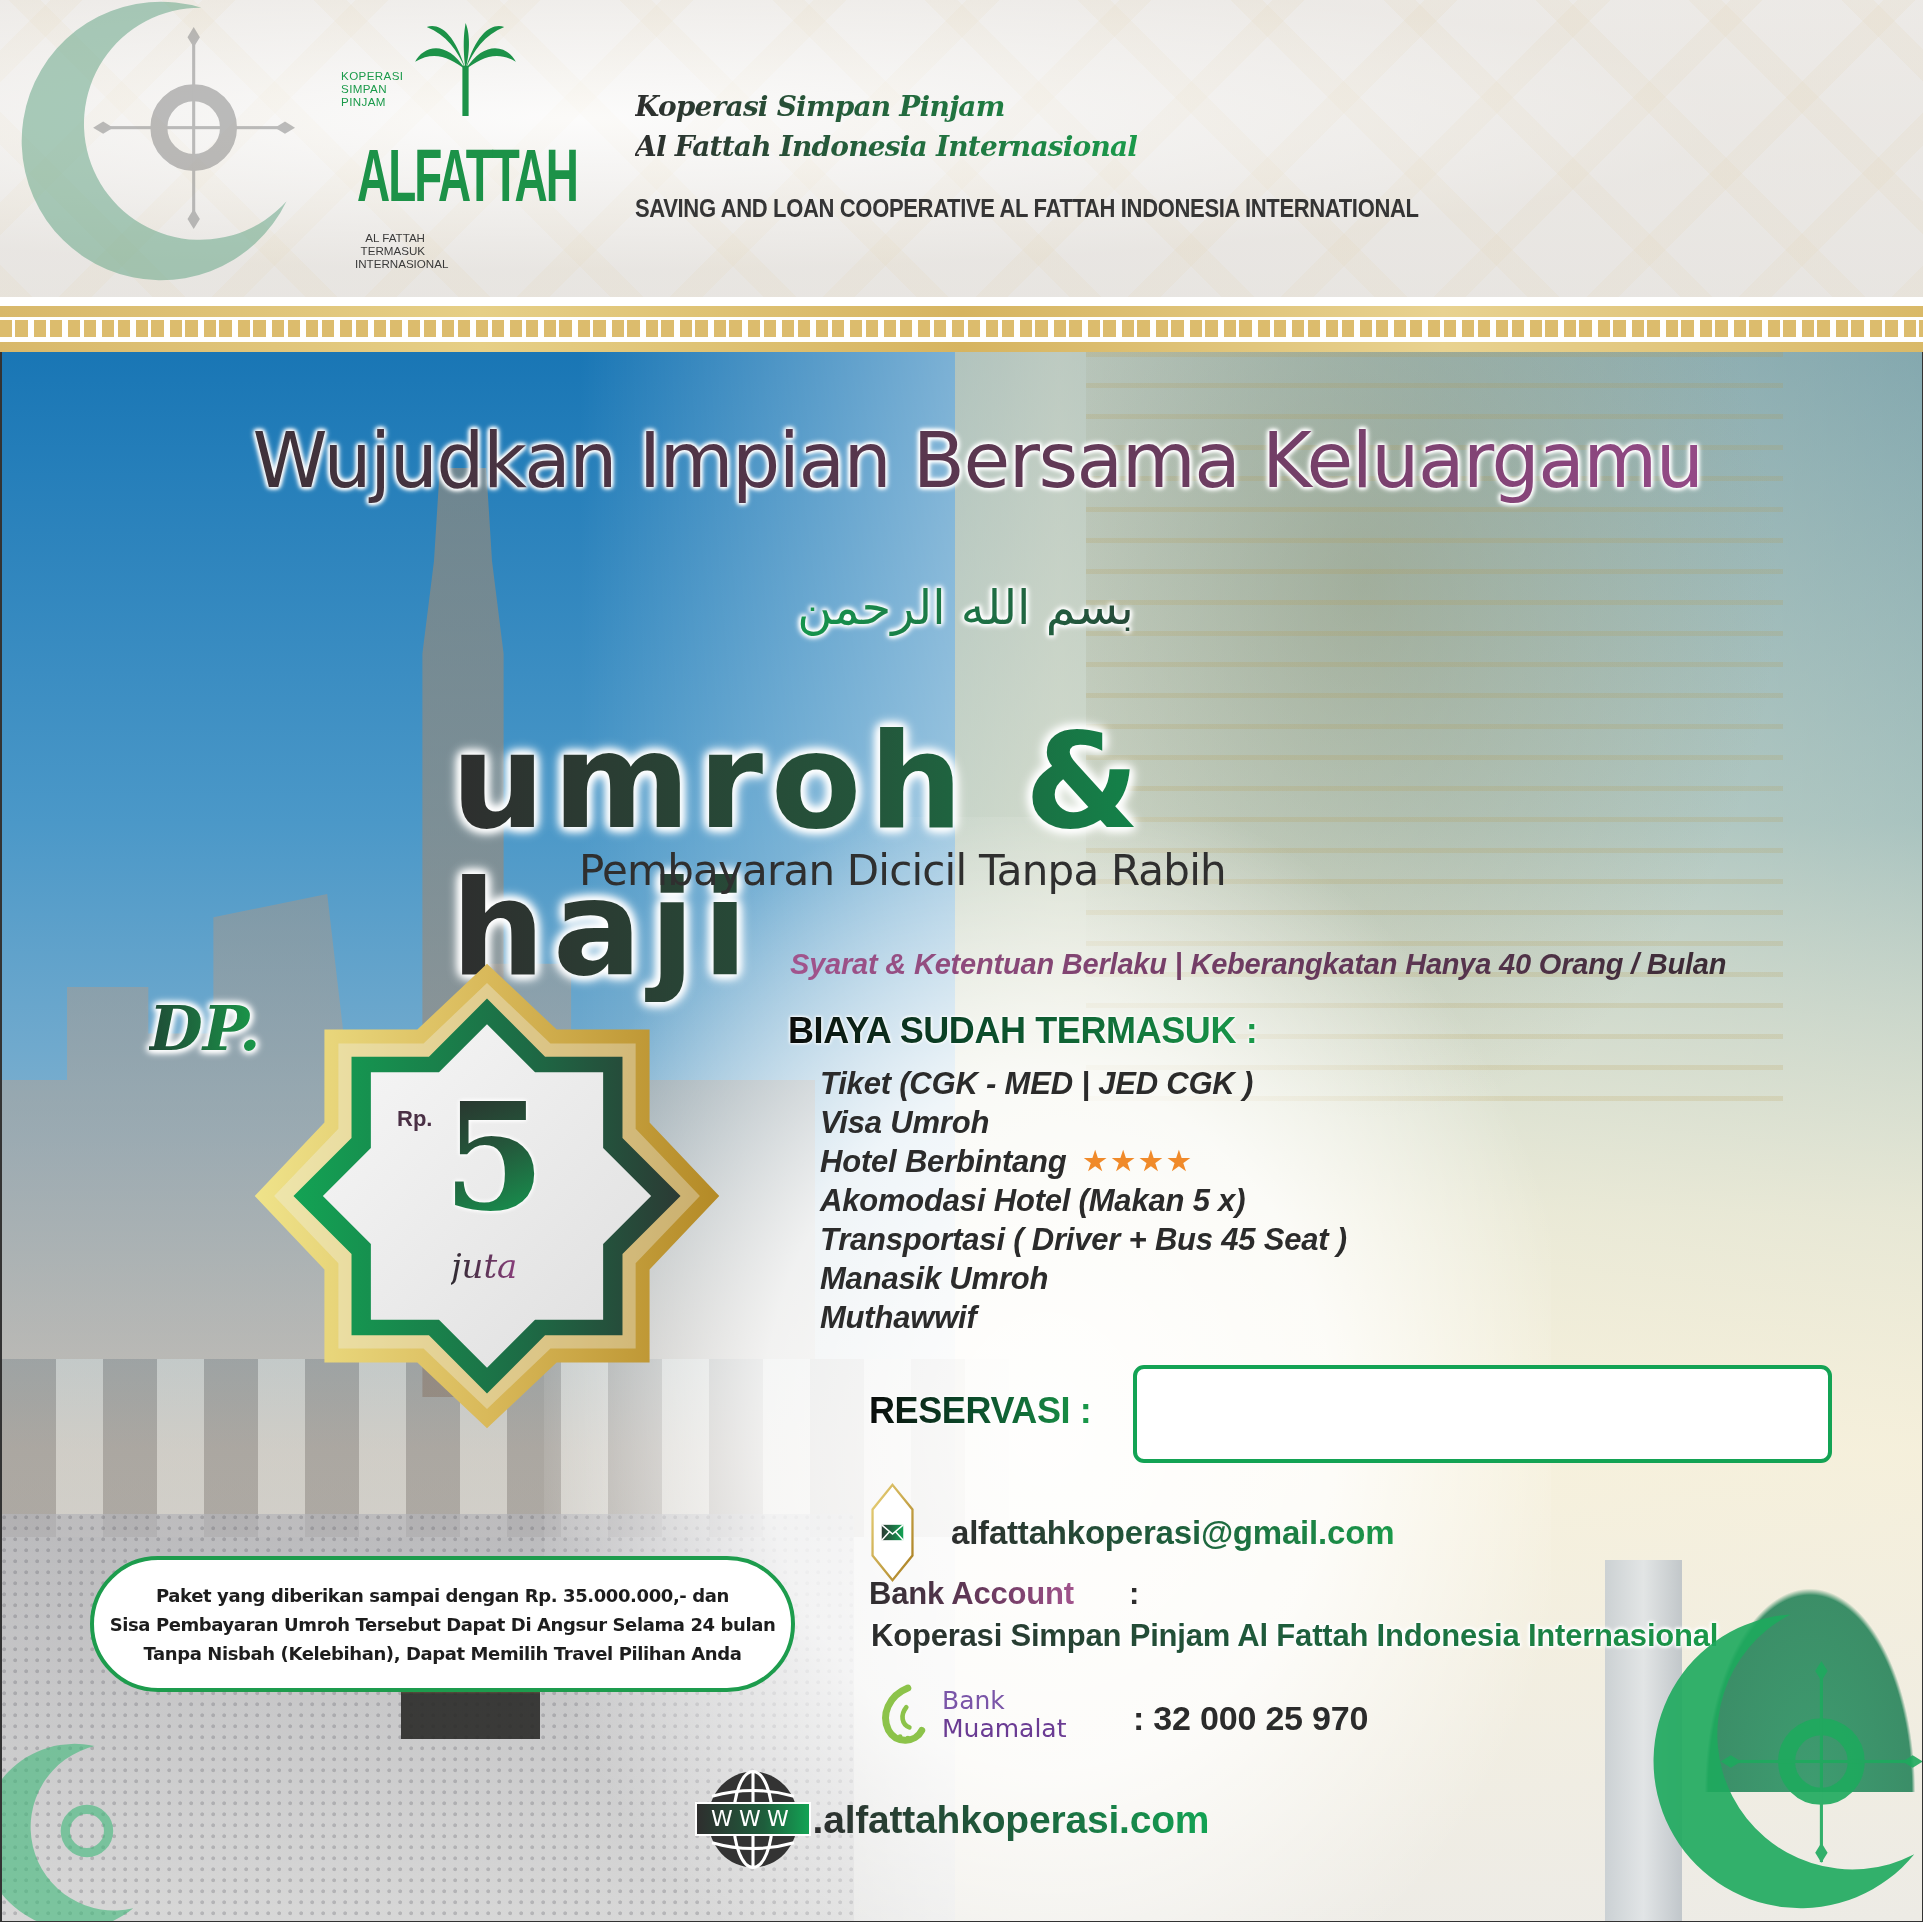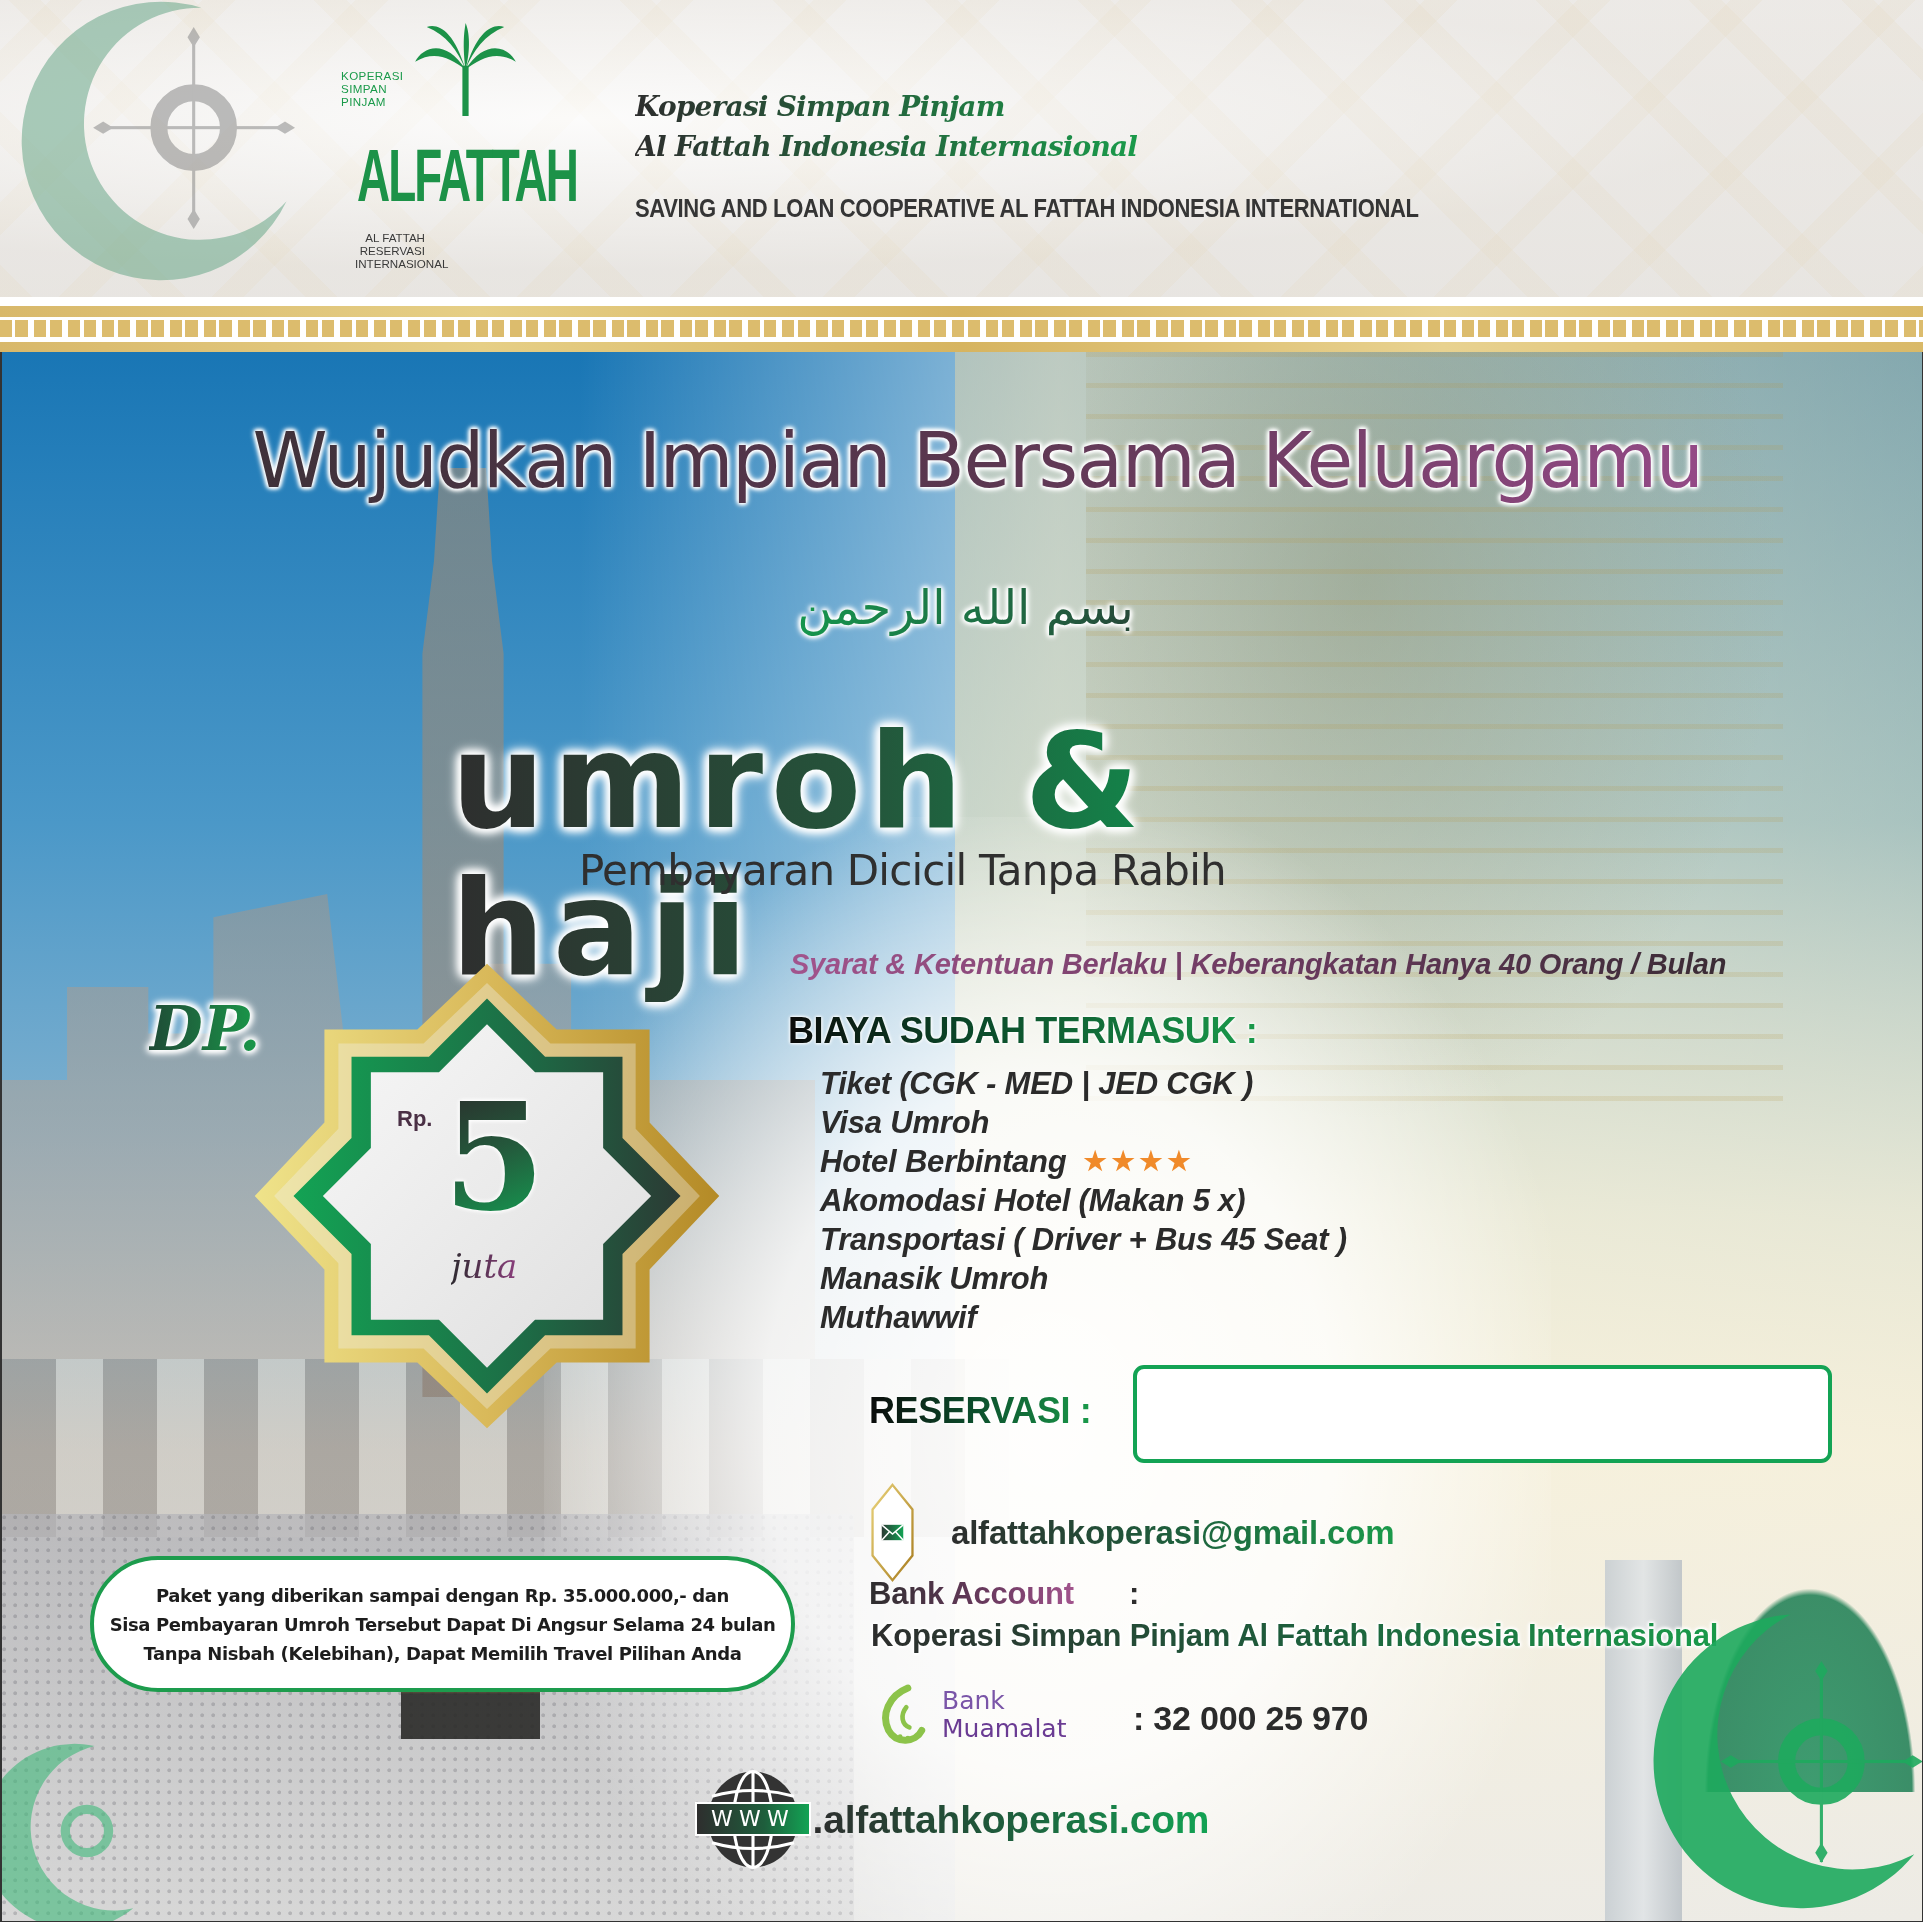--- a/index.html
+++ b/index.html
@@ -293,21 +293,21 @@
       </g>
     </svg>
     <div class="logo-small-tag">
       <div>KOPERASI</div>
       <div>SIMPAN</div>
       <div>PINJAM</div>
     </div>
     <div class="logo-word">ALFATTAH</div>
     <div class="logo-bottom-tag">
       <div>AL FATTAH</div>
-      <div>RESERVASI</div>
+      <div>TERMASUK</div>
       <div>INTERNASIONAL</div>
     </div>
   </div>
 
   <div class="header-title">
     <div>Koperasi Simpan Pinjam</div>
     <div>Al Fattah Indonesia Internasional</div>
   </div>
   <div class="header-sub">SAVING AND LOAN COOPERATIVE AL FATTAH INDONESIA INTERNATIONAL</div>
 </div>

